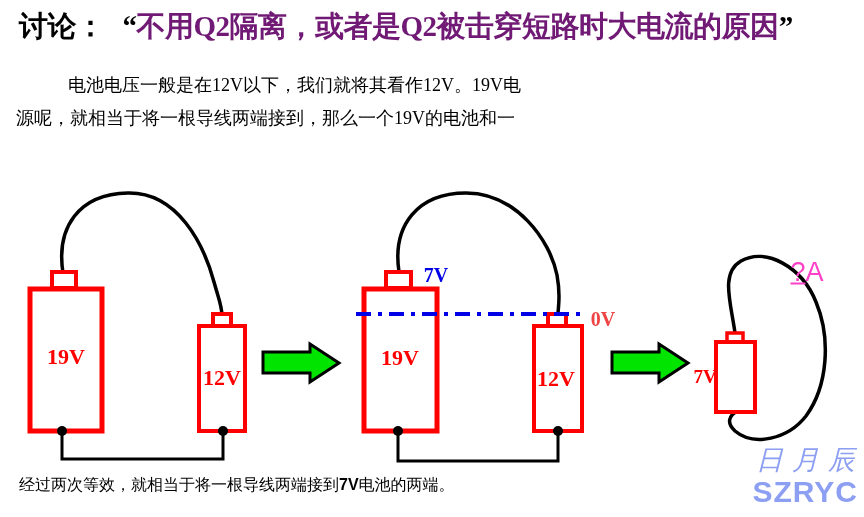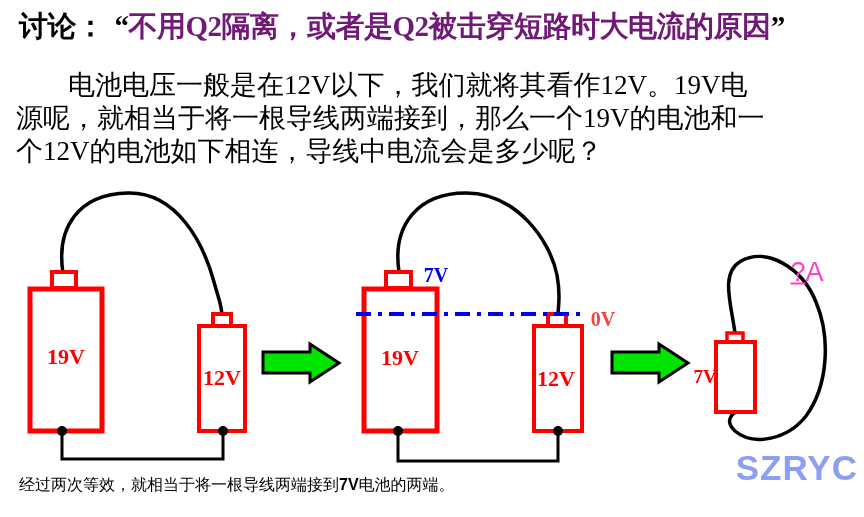--- a/index.html
+++ b/index.html
@@ -6,24 +6,24 @@
   .stage {
     position:relative; width:864px; height:517px; background:#ffffff;
     overflow:hidden; font-family:"Liberation Serif", serif; color:#000;
   }
   
   .title {
     position:absolute; left:19px; top:7px; font-size:29px; font-weight:bold;
     white-space:nowrap; letter-spacing:-0.5px;
   }
   .title .em { color:#701a75; }
-  .title .prefix { margin-right:10px; }
+  .title .prefix { margin-right:18px; }
   
   .para { position:absolute; left:16px; top:69px; width:836px;
-          font-size:27px; line-height:33px; }
+          font-size:18px; line-height:33px; }
   .para .l1 { text-indent:52px; }
   
   .diagram-svg { position:absolute; left:0; top:170px; }
   
   .lbl { position:absolute; transform:translate(-50%,-50%);
          font-weight:bold; white-space:nowrap; }
   .lbl-red  { color:#ff0000; }
   .lbl-blue { color:#0000e6; }
   .lbl-black{ color:#ef4444; }
   .lbl-mag  { color:#ff40c8; font-family:"Liberation Sans", sans-serif; font-weight:normal; }
@@ -32,36 +32,35 @@
   .sz18 { font-size:19px; }
   .sz26 { font-size:27px; }
   .lbl-mag .q { text-decoration:underline; }
   
   .conclusion { position:absolute; left:19px; top:475px; font-size:16px; white-space:nowrap; }
   .conclusion .b7 { font-family:"Liberation Sans", sans-serif; font-weight:bold; }
   
   .wm { position:absolute; right:6px; top:447px; text-align:right;
         color:#8d9ff2; line-height:1; }
   .wm-cn { font-size:27px; letter-spacing:9px; font-style:italic; margin-right:-6px; }
-  .wm-en { font-size:35px; font-weight:bold; font-family:"Liberation Sans", sans-serif;
+  .wm-en { font-size:30px; font-weight:bold; font-family:"Liberation Sans", sans-serif;
            letter-spacing:1px; margin-top:3px; }
 </style>
 </head>
 <body>
 
 <div class="stage">
 
   <div class="title">
     <span class="prefix">讨论：</span><span>“</span><span class="em">不用Q2隔离，或者是Q2被击穿短路时大电流的原因</span><span>”</span>
   </div>
 
   <div class="para">
     <div class="l1">电池电压一般是在12V以下，我们就将其看作12V。19V电</div>
     <div class="l2">源呢，就相当于将一根导线两端接到，那么一个19V的电池和一</div>
-    <div class="l3">个12V的电池如下相连，导线中电流会是多少呢？</div>
   </div>
 
   <svg class="diagram-svg" width="864" height="300" viewBox="0 0 864 300">
 
     <path d="M63,103 C56,58 78,24 128,23 C178,22 204,75 214,112 C219,130 222,136 222,146" fill="none" stroke="#000" stroke-width="3.5"></path>
     <path d="M62,262 L62,289 L223,289 L223,262" fill="none" stroke="#000" stroke-width="3"></path>
     <rect x="52" y="102" width="24" height="16" fill="#fff" stroke="#ff0000" stroke-width="4"></rect>
     <rect x="30" y="119" width="72" height="142" fill="#fff" stroke="#ff0000" stroke-width="5"></rect>
     <rect x="213" y="144" width="18" height="12" fill="#fff" stroke="#ff0000" stroke-width="4"></rect>
     <rect x="199" y="156" width="46" height="105" fill="#fff" stroke="#ff0000" stroke-width="4"></rect>
@@ -94,16 +93,17 @@
   <span class="lbl lbl-blue sz20" style="left:436px; top:275px;">7V</span>
   <span class="lbl lbl-black sz20" style="left:603px; top:319px;">0V</span>
   <span class="lbl lbl-red sz18" style="left:705px; top:377px;">7V</span>
   <span class="lbl lbl-mag sz26" style="left:807px; top:272px;"><span class="q">?</span><span>A</span></span>
 
   <div class="conclusion">
     <span>经过两次等效，就相当于将一根导线两端接到</span><span class="b7">7V</span><span>电池的两端。</span>
   </div>
 
   <div class="wm">
+    <div class="wm-cn">日月辰</div>
     <div class="wm-en">SZRYC</div>
   </div>
 
 </div>
 
 </body></html>

